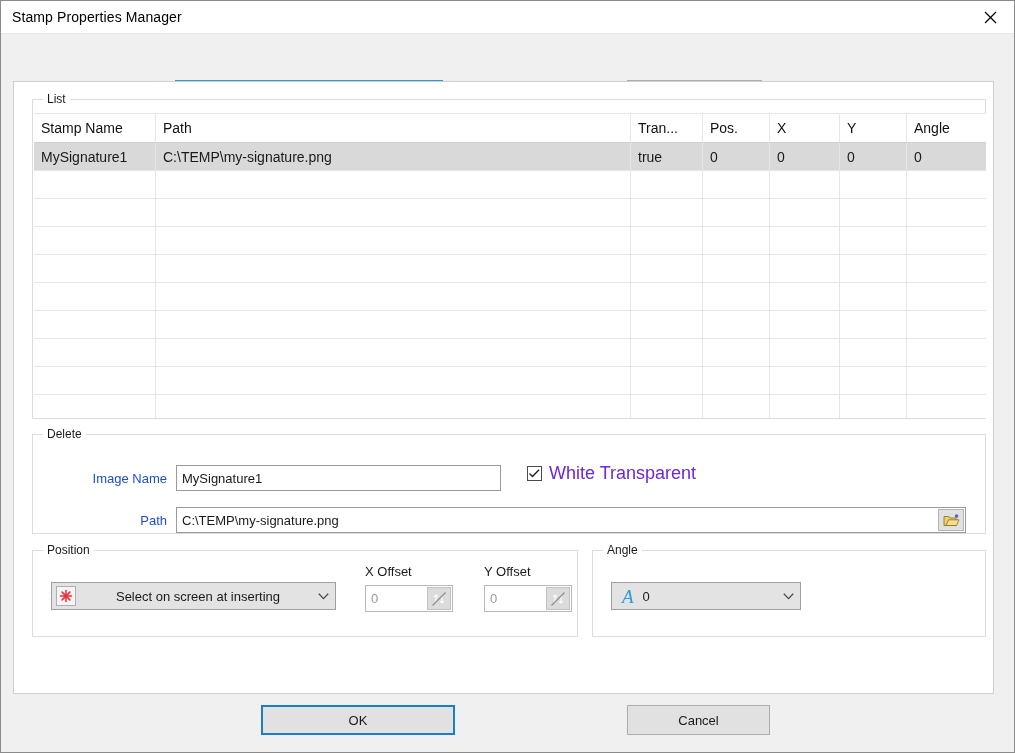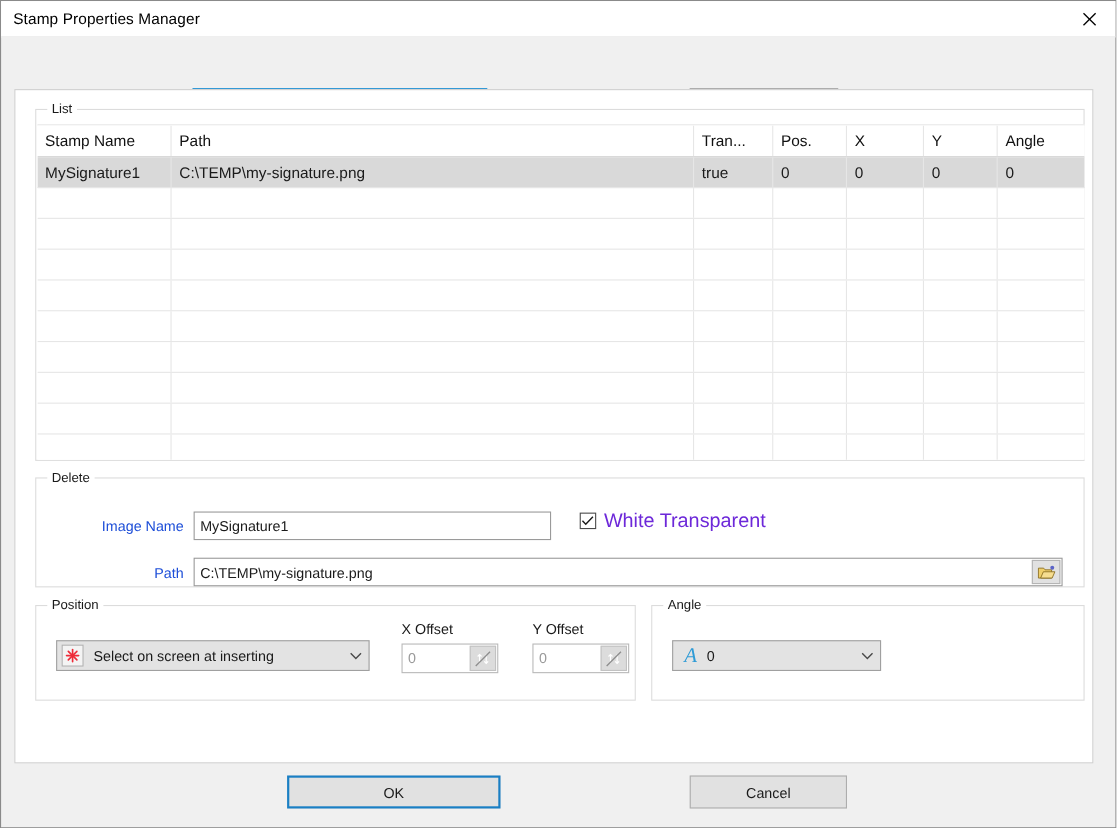--- a/index.html
+++ b/index.html
@@ -233,20 +233,21 @@
     background: #e3e3e3;
     height: 28px;
     display: flex; align-items: center;
     cursor: pointer;
     user-select: none;
   }
   #pos-combo {
     position: absolute;
     left: 18px; top: 31px;
     width: 285px;
+    text-align: center;
   }
   .combo-icon-box {
     width: 20px; height: 20px;
     border: 1px solid #b0b0b0;
     background: #f4f4f4;
     margin-left: 4px;
     display: flex; align-items: center; justify-content: center;
     flex: 0 0 auto;
   }
   .combo-text {

